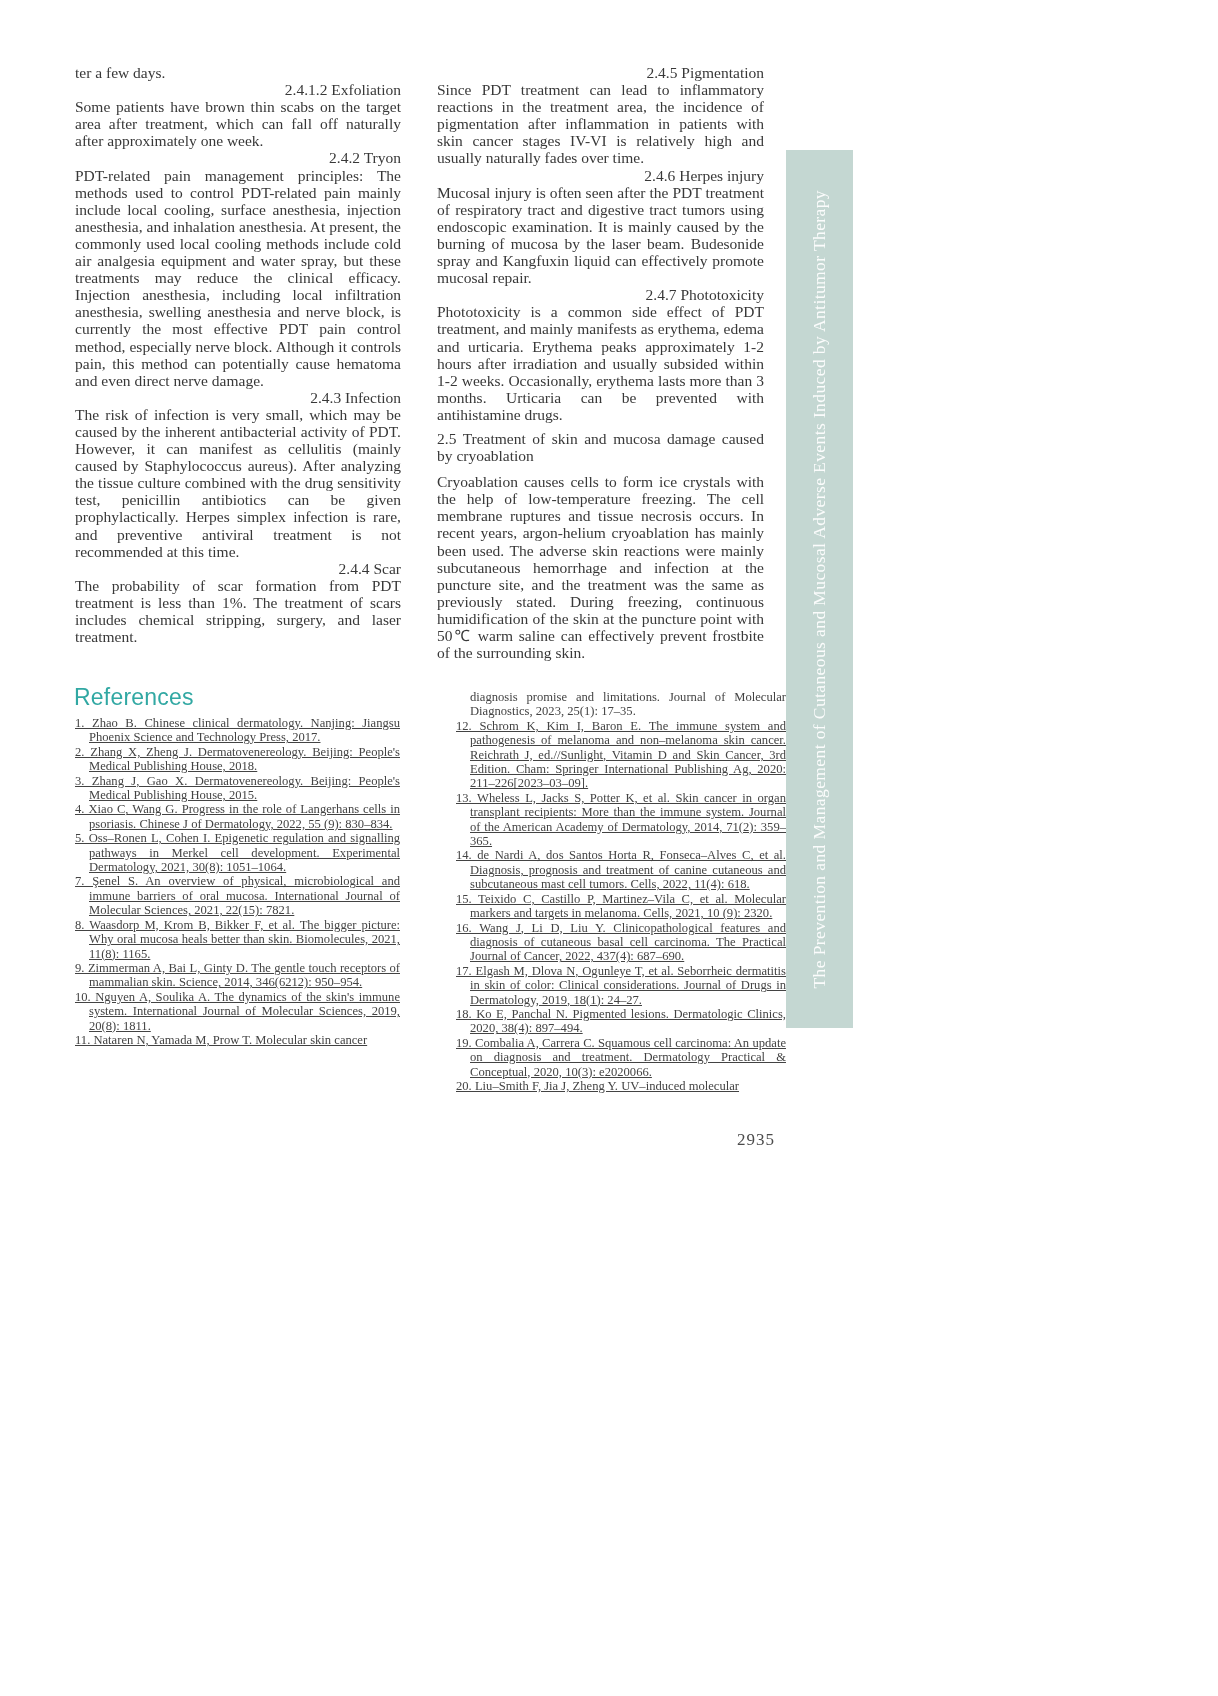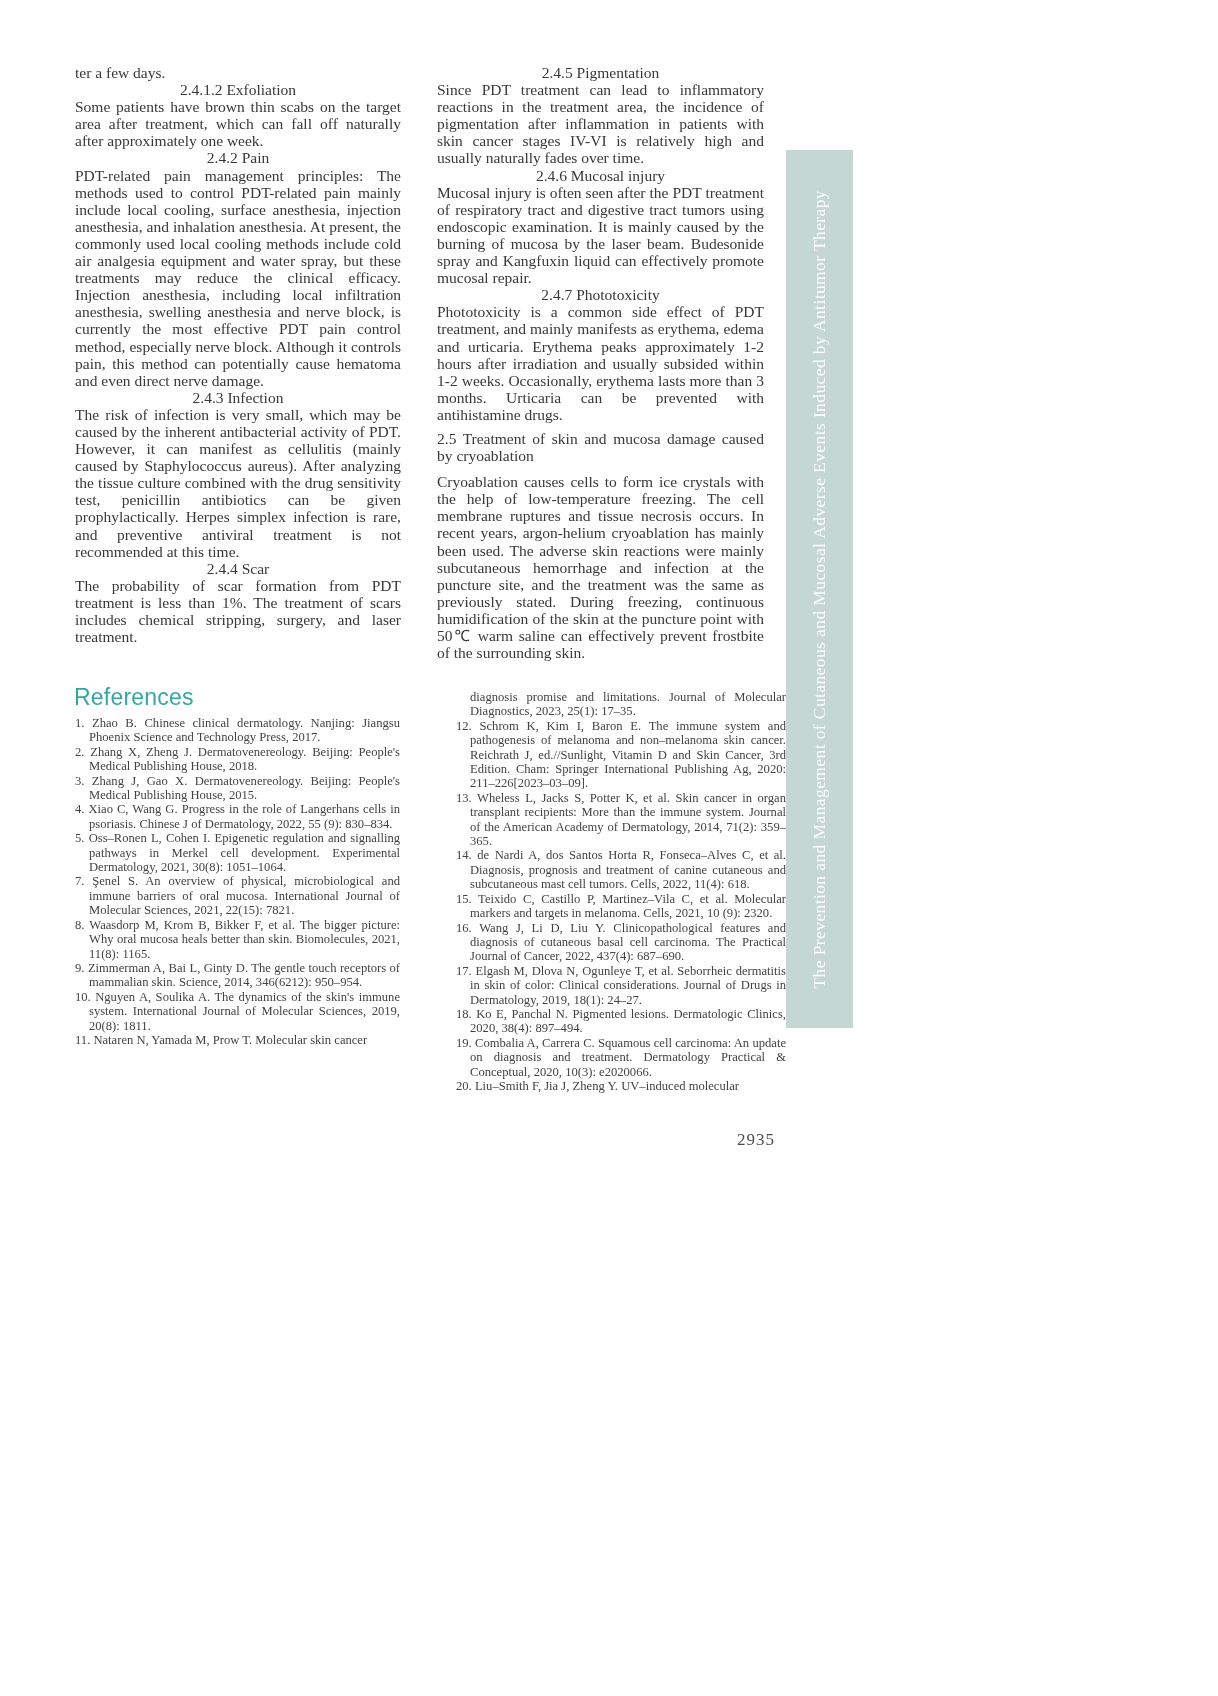--- a/index.html
+++ b/index.html
@@ -11,34 +11,34 @@
     position: relative;
   }
   .page { position: absolute; top: 0; left: 0; width: 1218px; height: 1616px; background: #fff; }
 
   
   .col { position: absolute; text-align: justify; }
   .col-left  { left: 75px;  top: 64px; width: 326px; }
   .col-right { left: 437px; top: 64px; width: 327px; }
   .body-text { font-size: 15.5px; line-height: 17.1px; color: #383838; }
   .body-text p { margin: 0; }
-  .body-text .sec-head { text-align: center; font-family: Liberation Serif, serif; }
+  .body-text .sec-head { text-align: right; font-family: Liberation Serif, serif; }
   .body-text .subsec { margin: 7px 0 9px 0; }
 
   
   .refs-heading {
     position: absolute; left: 74px; top: 684px;
     font-family: "Liberation Sans", sans-serif;
     font-size: 23px; font-weight: 400; color: #31a8a3;
     letter-spacing: 0.2px;
   }
   .refs { font-size: 12.6px; line-height: 14.4px; color: #434343; }
   .refs-left  { left: 75px;  top: 716px; width: 325px; }
   .refs-right { left: 456px; top: 690px; width: 330px; }
-  .ref-item { margin: 0; padding-left: 14px; text-indent: -14px; text-align: justify; }
+  .ref-item { margin: 0; padding-left: 14px; text-indent: -14px; text-align: justify; text-decoration: underline; }
   .ref-cont { margin: 0; padding-left: 14px; text-align: justify; }
 
   
   .sidebar {
     position: absolute; left: 786px; top: 150px;
     width: 67px; height: 878px;
     background: #c4d7d2;
     display: flex; align-items: center; justify-content: center;
     overflow: hidden;
   }
@@ -60,31 +60,31 @@
 </style>
 </head>
 <body>
 
 <div class="page">
 
   <div class="col col-left body-text" id="left-col">
       <p>ter a few days.</p>
       <p class="sec-head">2.4.1.2 Exfoliation</p>
       <p>Some patients have brown thin scabs on the target area after treatment, which can fall off naturally after approximately one week.</p>
-      <p class="sec-head">2.4.2 Pain</p>
+      <p class="sec-head">2.4.2 Tryon</p>
       <p>PDT-related pain management principles: The methods used to control PDT-related pain mainly include local cooling, surface anesthesia, injection anesthesia, and inhalation anesthesia. At present, the commonly used local cooling methods include cold air analgesia equipment and water spray, but these treatments may reduce the clinical efficacy. Injection anesthesia, including local infiltration anesthesia, swelling anesthesia and nerve block, is currently the most effective PDT pain control method, especially nerve block. Although it controls pain, this method can potentially cause hematoma and even direct nerve damage.</p>
       <p class="sec-head">2.4.3 Infection</p>
       <p>The risk of infection is very small, which may be caused by the inherent antibacterial activity of PDT. However, it can manifest as cellulitis (mainly caused by Staphylococcus aureus). After analyzing the tissue culture combined with the drug sensitivity test, penicillin antibiotics can be given prophylactically. Herpes simplex infection is rare, and preventive antiviral treatment is not recommended at this time.</p>
       <p class="sec-head">2.4.4 Scar</p>
       <p>The probability of scar formation from PDT treatment is less than 1%. The treatment of scars includes chemical stripping, surgery, and laser treatment.</p>
     </div>
   <div class="col col-right body-text" id="right-col">
       <p class="sec-head">2.4.5 Pigmentation</p>
       <p>Since PDT treatment can lead to inflammatory reactions in the treatment area, the incidence of pigmentation after inflammation in patients with skin cancer stages IV-VI is relatively high and usually naturally fades over time.</p>
-      <p class="sec-head">2.4.6 Mucosal injury</p>
+      <p class="sec-head">2.4.6 Herpes injury</p>
       <p>Mucosal injury is often seen after the PDT treatment of respiratory tract and digestive tract tumors using endoscopic examination. It is mainly caused by the burning of mucosa by the laser beam. Budesonide spray and Kangfuxin liquid can effectively promote mucosal repair.</p>
       <p class="sec-head">2.4.7 Phototoxicity</p>
       <p>Phototoxicity is a common side effect of PDT treatment, and mainly manifests as erythema, edema and urticaria. Erythema peaks approximately 1-2 hours after irradiation and usually subsided within 1-2 weeks. Occasionally, erythema lasts more than 3 months. Urticaria can be prevented with antihistamine drugs.</p>
       <p class="subsec">2.5 Treatment of skin and mucosa damage caused by cryoablation</p>
       <p>Cryoablation causes cells to form ice crystals with the help of low-temperature freezing. The cell membrane ruptures and tissue necrosis occurs. In recent years, argon-helium cryoablation has mainly been used. The adverse skin reactions were mainly subcutaneous hemorrhage and infection at the puncture site, and the treatment was the same as previously stated. During freezing, continuous humidification of the skin at the puncture point with 50℃ warm saline can effectively prevent frostbite of the surrounding skin.</p>
     </div>
 
   <div class="refs-heading">References</div>
   <div class="refs col refs-left" id="refs-left">
       <p class="ref-item">1. Zhao B. Chinese clinical dermatology. Nanjing: Jiangsu Phoenix Science and Technology Press, 2017.</p>

